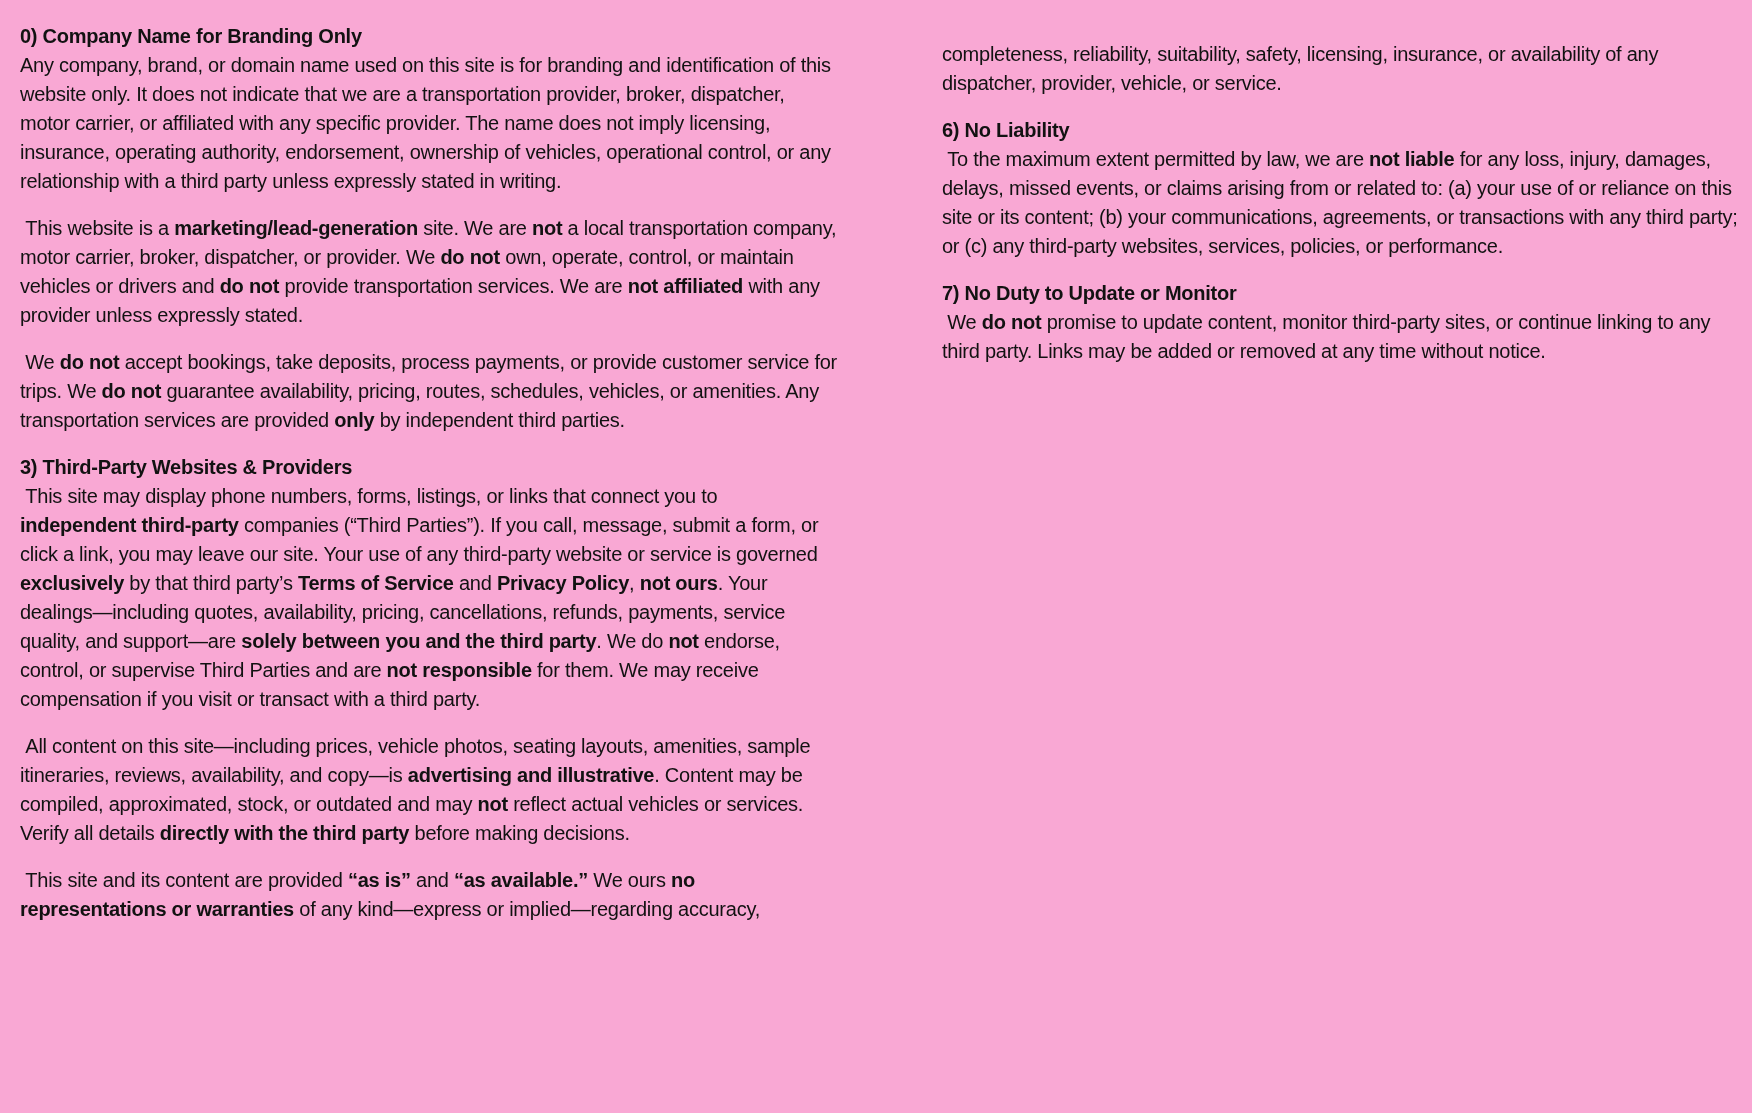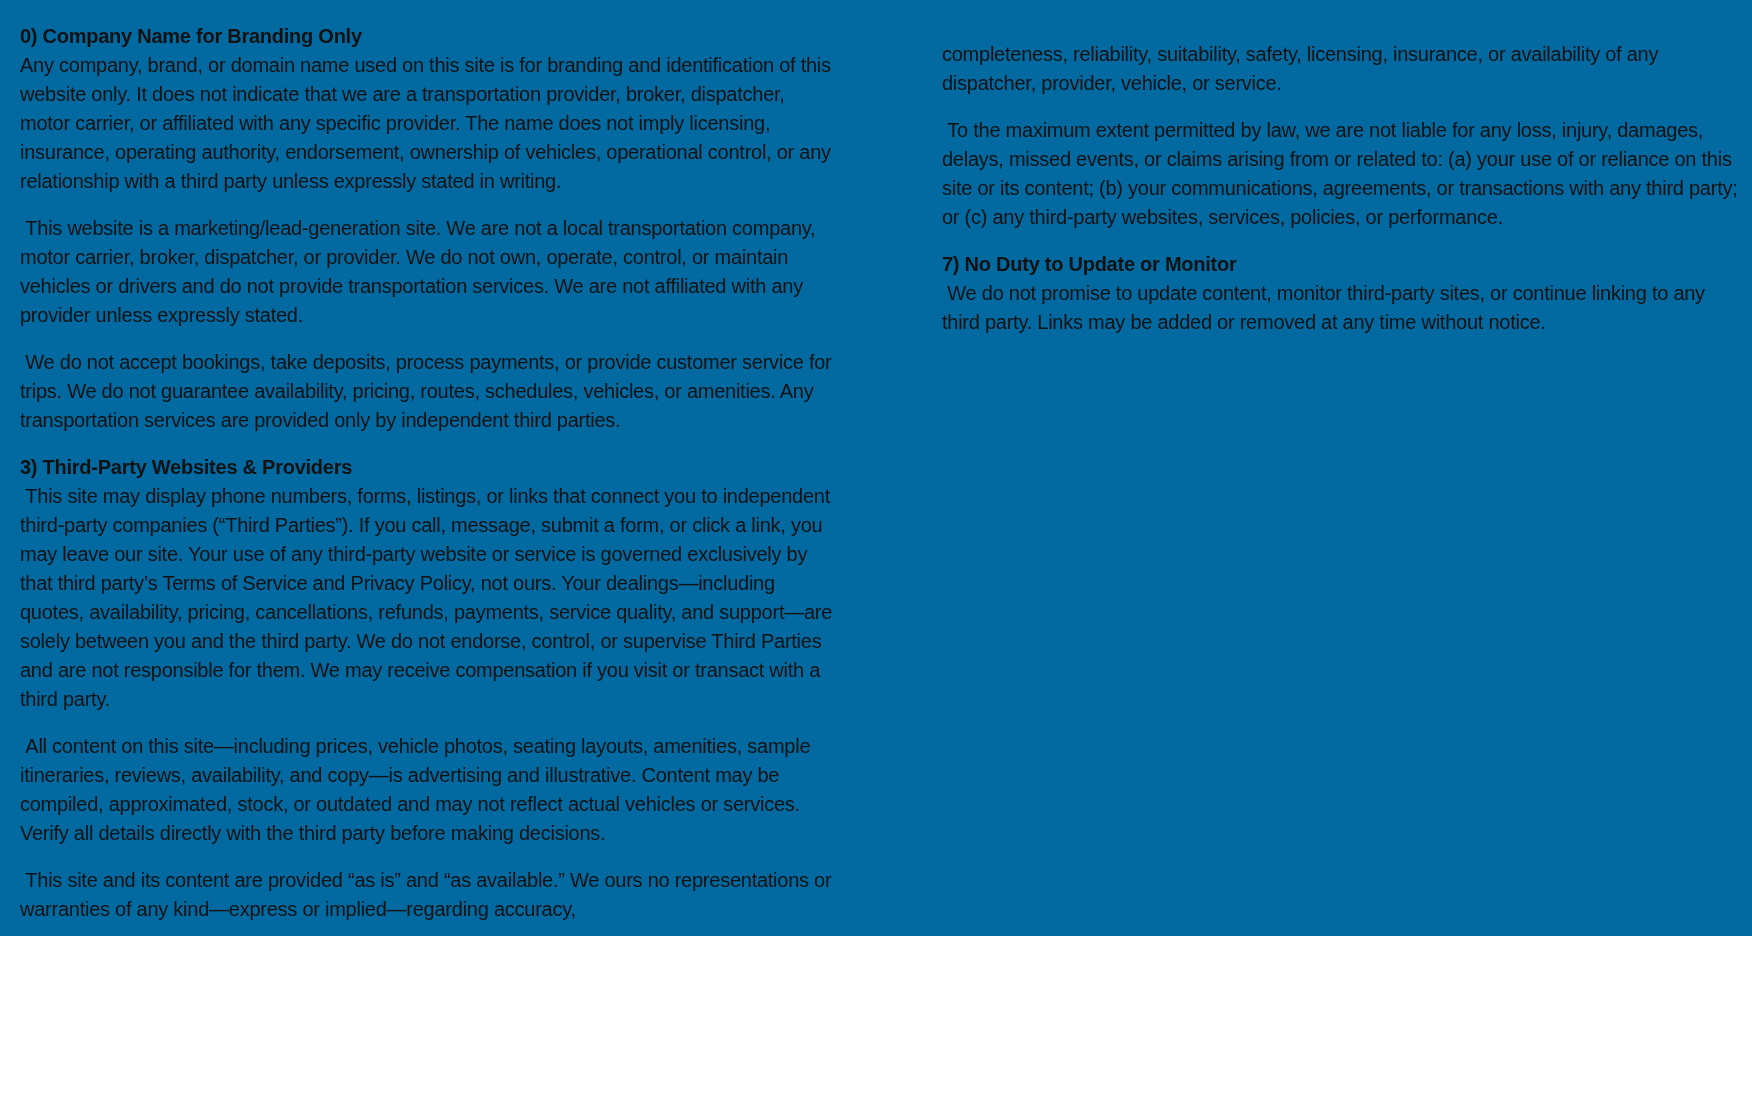--- a/index.html
+++ b/index.html
@@ -4,22 +4,22 @@
 <title>Disclaimer</title>
 <style>
   html, body {
     margin: 0;
     padding: 0;
     background: #ffffff;
   }
   .page {
     position: relative;
     width: 1752px;
-    height: 936px;
-    background: #0369a1;
+    height: 1113px;
+    background: #f9a8d4;
     overflow: hidden;
     font-family: "Liberation Sans", sans-serif;
     color: #121212;
   }
   .col {
     position: absolute;
     font-size: 20px;
     line-height: 29px;
     letter-spacing: -0.25px;
     text-align: left;
@@ -29,21 +29,21 @@
   .sec-heading {
     margin: 0;
     font-size: 20px;
     line-height: 29px;
     font-weight: 700;
   }
   .sec-para {
     margin: 0 0 18px 0;
     white-space: pre-wrap;
   }
-  .sec-para b { font-weight: 400; }
+  .sec-para b { font-weight: 700; }
 </style>
 </head>
 <body>
 
 <div class="page">
   <div class="col col-left">
       <section>
         <h3 class="sec-heading">0) Company Name for Branding Only</h3>
         <p class="sec-para"><span>Any company, brand, or domain name used on this site is for branding and identification of this website only. It does not indicate that we are a transportation provider, broker, dispatcher, motor carrier, or affiliated with any specific provider. The name does not imply licensing, insurance, operating authority, endorsement, ownership of vehicles, operational control, or any relationship with a third party unless expressly stated in writing.</span></p>
       </section>
@@ -62,20 +62,21 @@
       </section>
       <section>
         <p class="sec-para"><span> This site and its content are provided </span><b>“as is”</b><span> and </span><b>“as available.”</b><span> We ours </span><b>no representations or warranties</b><span> of any kind—express or implied—regarding accuracy,</span></p>
       </section>
     </div>
   <div class="col col-right">
       <section>
         <p class="sec-para"><span>completeness, reliability, suitability, safety, licensing, insurance, or availability of any dispatcher, provider, vehicle, or service.</span></p>
       </section>
       <section>
+        <h3 class="sec-heading">6) No Liability</h3>
         <p class="sec-para"><span> To the maximum extent permitted by law, we are </span><b>not liable</b><span> for any loss, injury, damages, delays, missed events, or claims arising from or related to: (a) your use of or reliance on this site or its content; (b) your communications, agreements, or transactions with any third party; or (c) any third-party websites, services, policies, or performance.</span></p>
       </section>
       <section>
         <h3 class="sec-heading">7) No Duty to Update or Monitor</h3>
         <p class="sec-para"><span> We </span><b>do not</b><span> promise to update content, monitor third-party sites, or continue linking to any third party. Links may be added or removed at any time without notice.</span></p>
       </section>
     </div>
 </div>
 
 </body></html>

